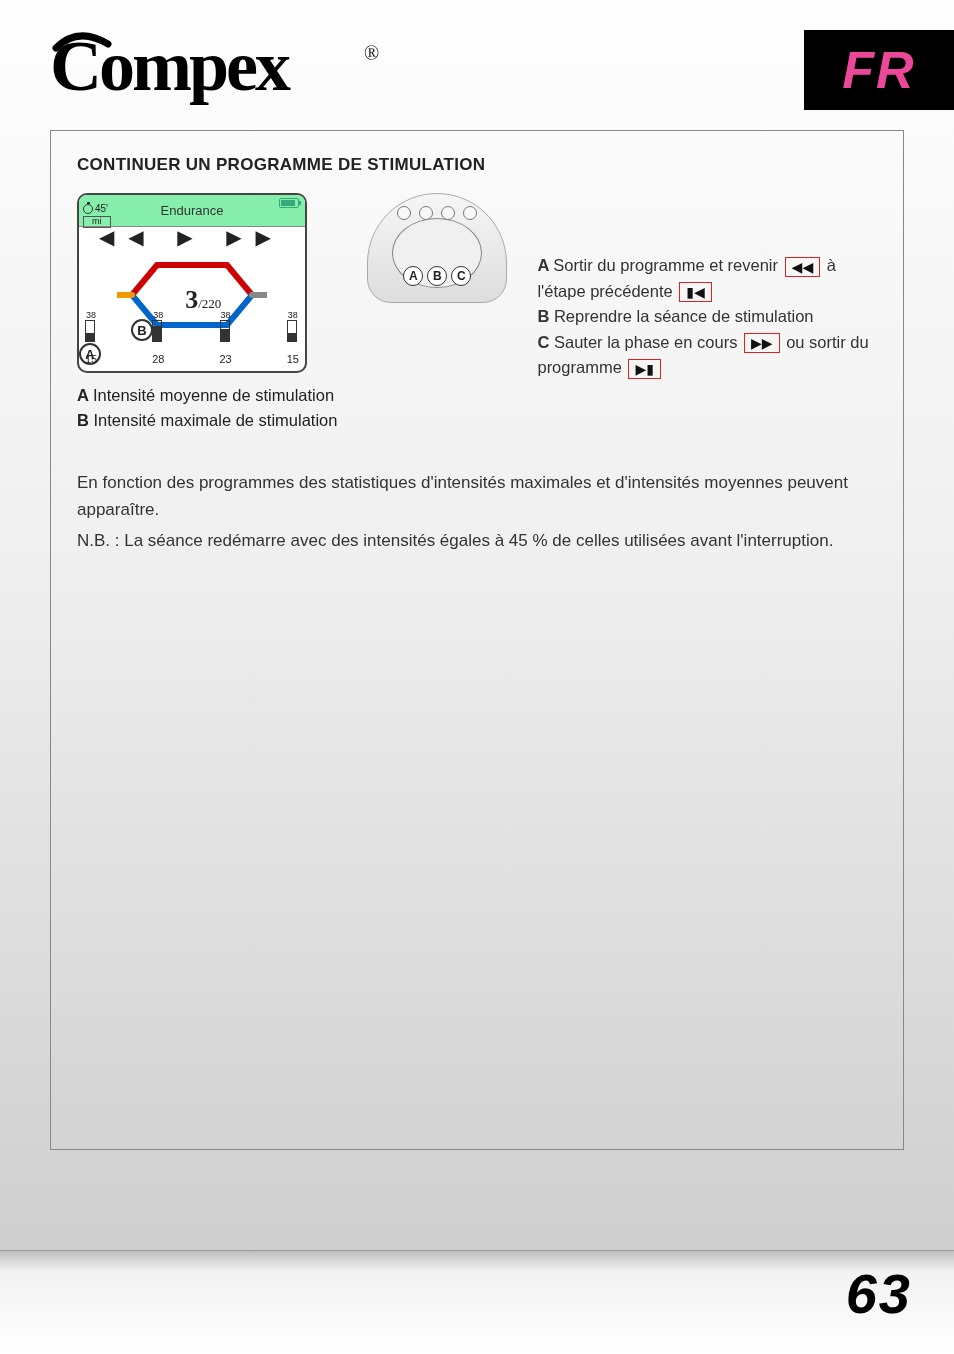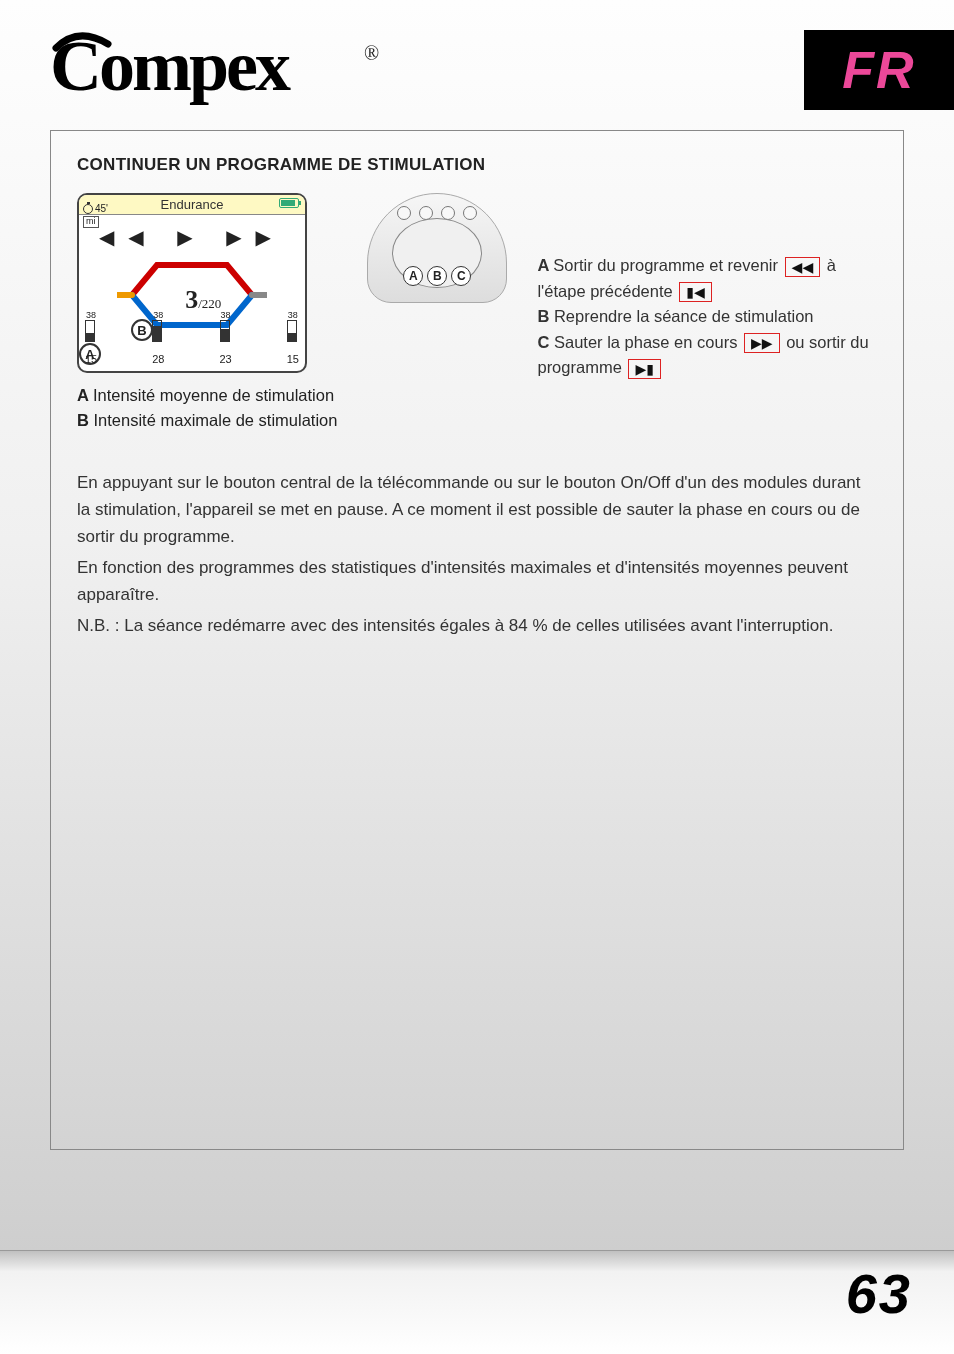--- a/index.html
+++ b/index.html
@@ -27,35 +27,35 @@
   .section-title { font-weight: 700; font-size: 17px; letter-spacing: 0.3px; margin-bottom: 18px; }
 
   .figure-row { display: flex; gap: 30px; align-items: flex-start; }
 
   
   .device-screen {
     width: 230px; height: 180px; border: 2px solid #444; border-radius: 10px;
     background: #fff; position: relative; font-size: 12px;
   }
   .scr-title-bar {
-    height: 20px; background: #fef9c3; border-bottom: 1px solid #888;
+    height: 32px; background: #86efac; border-bottom: 1px solid #888;
     border-radius: 8px 8px 0 0; display: flex; align-items: center; justify-content: center;
     font-size: 13px; color: #333; position: relative;
   }
   .battery-icon {
     position: absolute; right: 6px; top: 3px; width: 20px; height: 10px;
     border: 1.5px solid #3a7; border-radius: 2px;
   }
   .battery-icon::after { content:""; position:absolute; right:-3px; top:2px; width:2px; height:4px; background:#3a7; }
   .battery-icon .fill { position:absolute; left:1px; top:1px; width:14px; height:6px; background:#3a7; }
 
   .scr-side { position:absolute; left:4px; top:8px; font-size:10px; line-height:1.1; }
   .stopwatch-icon { display:inline-block; width:10px; height:10px; border:1.5px solid #333; border-radius:50%; position:relative; vertical-align:middle; margin-right:2px;}
   .stopwatch-icon::before { content:""; position:absolute; top:-3px; left:3px; width:3px; height:2px; background:#333; }
-  .mi-tag { border:1px solid #555; padding:0 2px; font-size:9px; display:inline-block; margin-top:2px; }
+  .mi-tag { border:1px solid #555; padding:0 8px; font-size:9px; display:inline-block; margin-top:2px; }
 
   .controls-row { position:absolute; top:30px; left:0; right:0; text-align:center; font-size:20px; letter-spacing:14px; }
 
   .hexagon {
     position:absolute; top:60px; left:50%; transform:translateX(-50%);
     width:150px; height:80px;
   }
   .badge-a { position:absolute; left:0; bottom:6px; width:22px; height:22px; border:2px solid #333; border-radius:50%; background:#fff; font-weight:700; font-size:13px; text-align:center; line-height:20px; }
   .badge-b { position:absolute; left:52px; bottom:30px; width:22px; height:22px; border:2px solid #333; border-radius:50%; background:#fff; font-weight:700; font-size:13px; text-align:center; line-height:20px; }
 
@@ -220,21 +220,20 @@
         <span class="lbl">C </span><span>Sauter la phase en cours</span>
         <span class="icon-box">▶▶</span>
         <span>ou sortir du programme</span>
         <span class="icon-box">▶▮</span>
       </div>
     </div>
 
   </div>
 
   <div class="body-text">
-    <p>En appuyant sur le bouton central de la télécommande ou sur le bouton On/Off d'un des modules durant la stimulation, l'appareil se met en pause. A ce moment il est possible de sauter la phase en cours ou de sortir du programme.</p>
     <p>En fonction des programmes des statistiques d'intensités maximales et d'intensités moyennes peuvent apparaître.</p>
-    <p>N.B. : La séance redémarre avec des intensités égales à 84 % de celles utilisées avant l'interruption.</p>
+    <p>N.B. : La séance redémarre avec des intensités égales à 45 % de celles utilisées avant l'interruption.</p>
   </div>
 </div>
 
 <div class="footer-bar">
   <div class="page-num">63</div>
 </div>
 
 </body></html>

